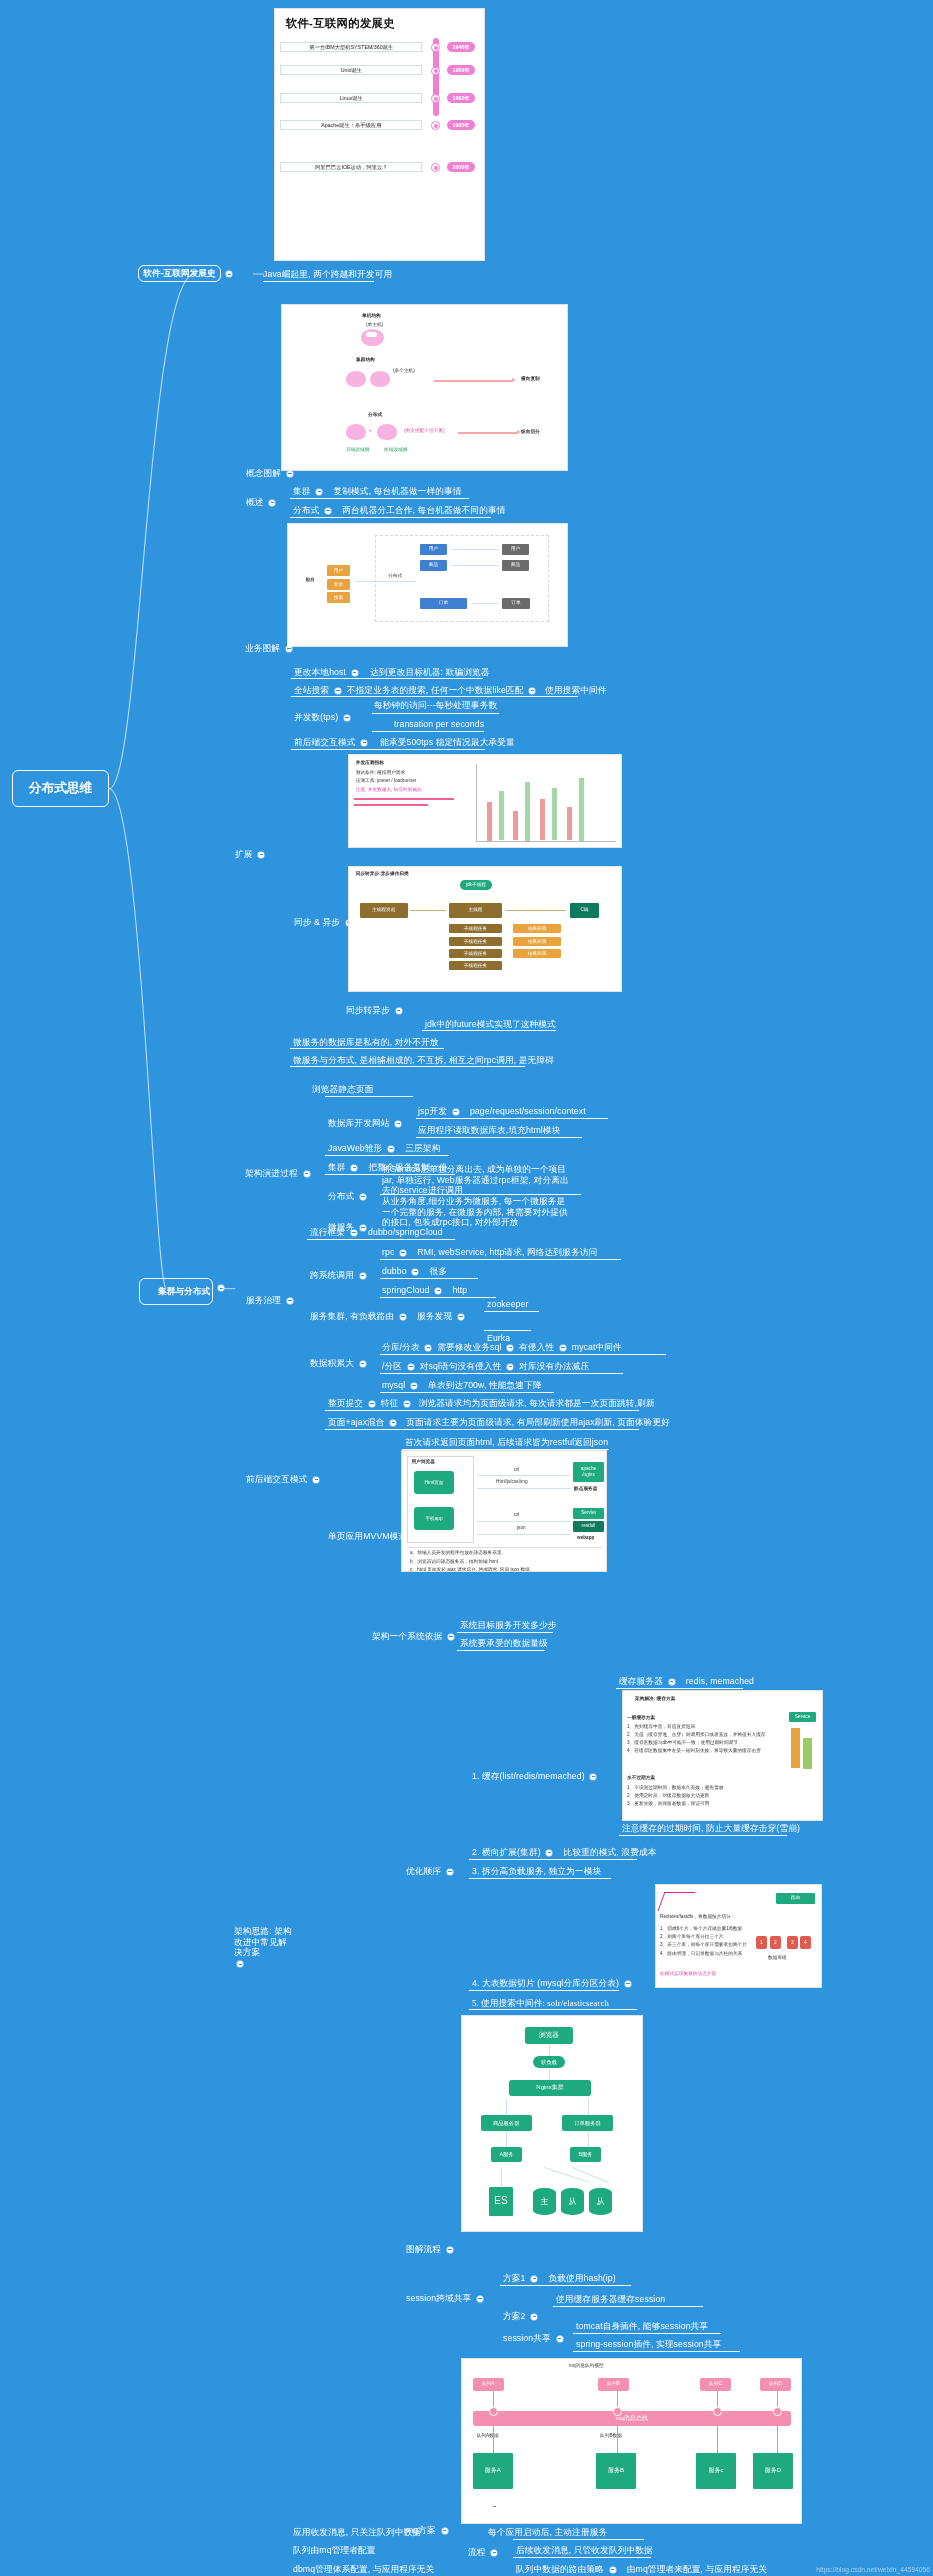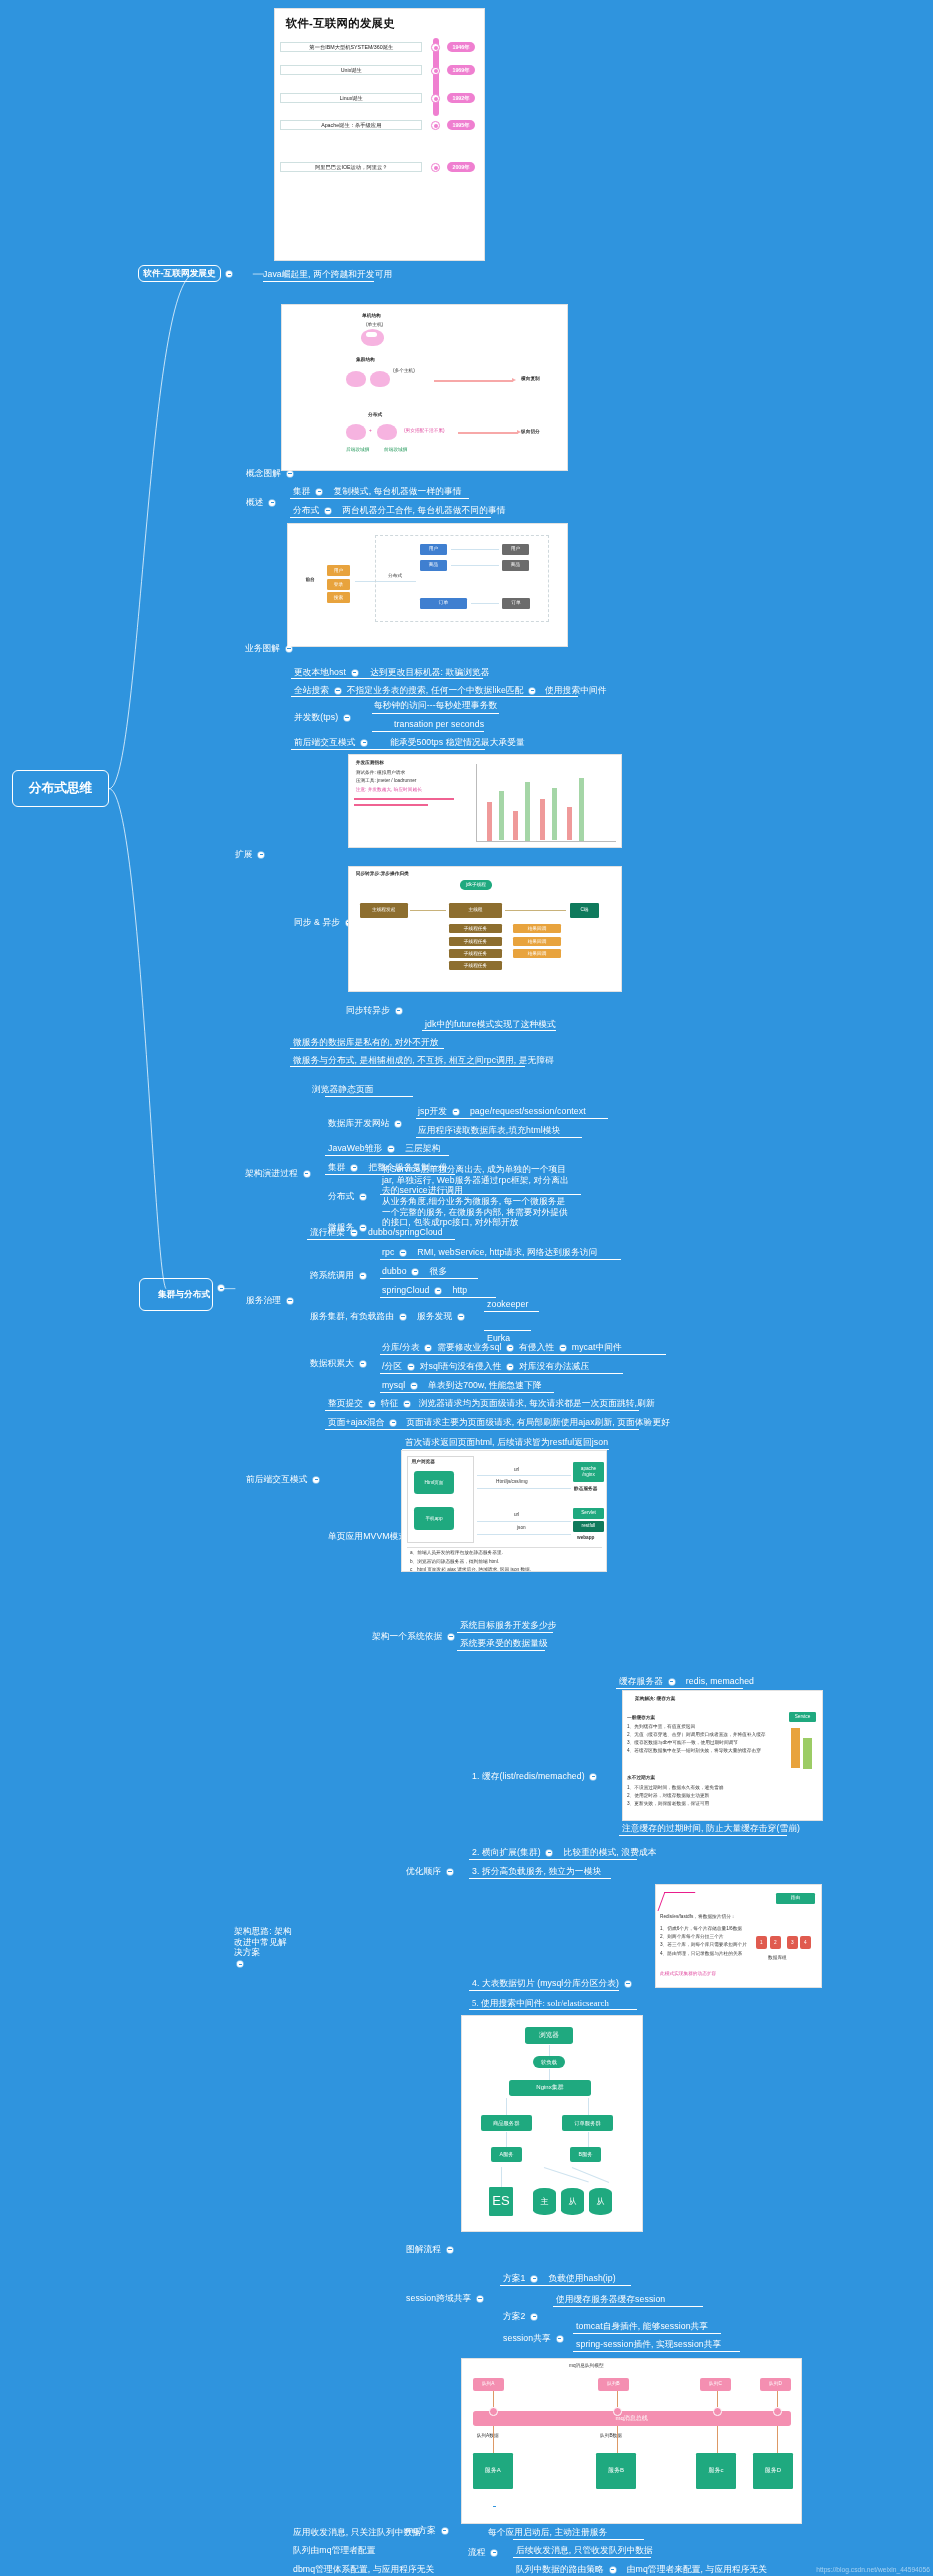--- a/index.html
+++ b/index.html
@@ -281,21 +281,21 @@
 </div>
 <div style="position:absolute;left:372px;top:713px;width:127px;height:0.7px;background:#fff;"></div>
 <div class="node" style="left:374px;top:719px;margin-left:20px;">
   <span class="tx">transation per seconds</span>
 </div>
 <div style="position:absolute;left:372px;top:731px;width:112px;height:0.7px;background:#fff;"></div>
 
 <div class="node" style="left:294px;top:737px;">
   <span class="tx">前后端交互模式</span>
   <span class="dot"></span>
-  <span class="tx" style="margin-left:17px;">能承受500tps 稳定情况最大承受量</span>
+  <span class="tx" style="margin-left:7px;">能承受500tps 稳定情况最大承受量</span>
 </div>
 <div style="position:absolute;left:291px;top:749px;width:194px;height:0.7px;background:#fff;"></div>
 
 <div class="img-card" style="left:348px;top:754px;width:274px;height:94px;">
   <div class="txt b" style="left:6.7px;top:5.3px;">并发压测指标</div>
   <div class="txt" style="left:6.7px;top:14.7px;">测试条件: 模拟用户请求</div>
   <div class="txt" style="left:6.7px;top:23px;">压测工具: jmeter / loadrunner</div>
   <div class="txt pink" style="left:6.7px;top:32px;">注意: 并发数越大, 响应时间越长</div>
   <div style="position:absolute;left:5.3px;top:43px;width:100px;height:2px;background:#f06292;"></div>
   <div style="position:absolute;left:5.3px;top:49px;width:74px;height:2px;background:#f06292;"></div>
@@ -399,21 +399,21 @@
 <div style="position:absolute;left:380px;top:1194px;width:201px;height:0.7px;background:#fff;"></div>
 
 <div class="node" style="left:328px;top:1222px;">
   <span class="tx">微服务</span>
   <span class="dot"></span>
 </div>
 <div class="node wrap" style="left:382px;top:1196px;width:191px;">
   <span class="tx">从业务角度,细分业务为微服务, 每一个微服务是一个完整的服务, 在微服务内部, 将需要对外提供的接口, 包装成rpc接口, 对外部开放</span>
 </div>
 
-<div class="pill major" style="left:139px;top:1278px;width:74px;height:33px;padding-left:16px;">
+<div class="pill major" style="left:139px;top:1278px;width:74px;height:27px;padding-left:16px;">
   <span>集群与分布式</span>
 </div>
 <span class="dot" style="position:absolute;left:215px;top:1285px;"></span>
 
 <div class="node" style="left:246px;top:1295px;">
   <span class="tx">服务治理</span>
   <span class="dot"></span>
 </div>
 
 <div class="node" style="left:310px;top:1227px;">
@@ -643,21 +643,21 @@
 <div style="position:absolute;left:469px;top:2009px;width:168px;height:0.7px;background:#fff;"></div>
 
 <div class="img-card" style="left:461px;top:2015px;width:182px;height:217px;">
   <div class="bx green" style="left:63px;top:10.7px;width:48px;height:17.4px;border-radius:2.7px;font-size:6.7px;">浏览器</div>
   <div class="bx green" style="left:71px;top:40px;width:32px;height:12px;border-radius:6px;font-size:5.3px;">软负载</div>
   <div class="bx green" style="left:47px;top:64px;width:82px;height:16px;border-radius:2.7px;font-size:6px;">Nginx集群</div>
   <div class="bx green" style="left:18.7px;top:99px;width:51px;height:16px;border-radius:2px;font-size:5.3px;">商品服务群</div>
   <div class="bx green" style="left:100px;top:99px;width:51px;height:16px;border-radius:2px;font-size:5.3px;">订单服务群</div>
   <div class="bx green" style="left:29px;top:131px;width:31px;height:14.7px;border-radius:2px;font-size:5.3px;">A服务</div>
   <div class="bx green" style="left:108px;top:131px;width:31px;height:14.7px;border-radius:2px;font-size:5.3px;">B服务</div>
-  <div class="bx green" style="left:27px;top:171px;width:24px;height:29px;border-radius:1.3px;font-size:13px;">ES</div>
+  <div class="bx green" style="left:27px;top:171px;width:24px;height:29px;border-radius:1.3px;font-size:10px;">ES</div>
   <div class="bx green" style="left:71px;top:172px;width:23px;height:27px;border-radius:10.7px/4.7px;font-size:8px;">主</div>
   <div class="bx green" style="left:99px;top:172px;width:23px;height:27px;border-radius:10.7px/4.7px;font-size:8px;">从</div>
   <div class="bx green" style="left:127px;top:172px;width:23px;height:27px;border-radius:10.7px/4.7px;font-size:8px;">从</div>
   <div class="ln" style="left:87px;top:29px;width:0.7px;height:10.7px;"></div>
   <div class="ln" style="left:87px;top:53px;width:0.7px;height:10.7px;"></div>
   <div class="ln" style="left:44px;top:82px;width:0.7px;height:17.4px;"></div>
   <div class="ln" style="left:126px;top:82px;width:0.7px;height:17.4px;"></div>
   <div class="ln" style="left:44px;top:116px;width:0.7px;height:14.7px;"></div>
   <div class="ln" style="left:126px;top:116px;width:0.7px;height:14.7px;"></div>
   <div class="ln" style="left:39px;top:151px;width:0.7px;height:20px;"></div>

